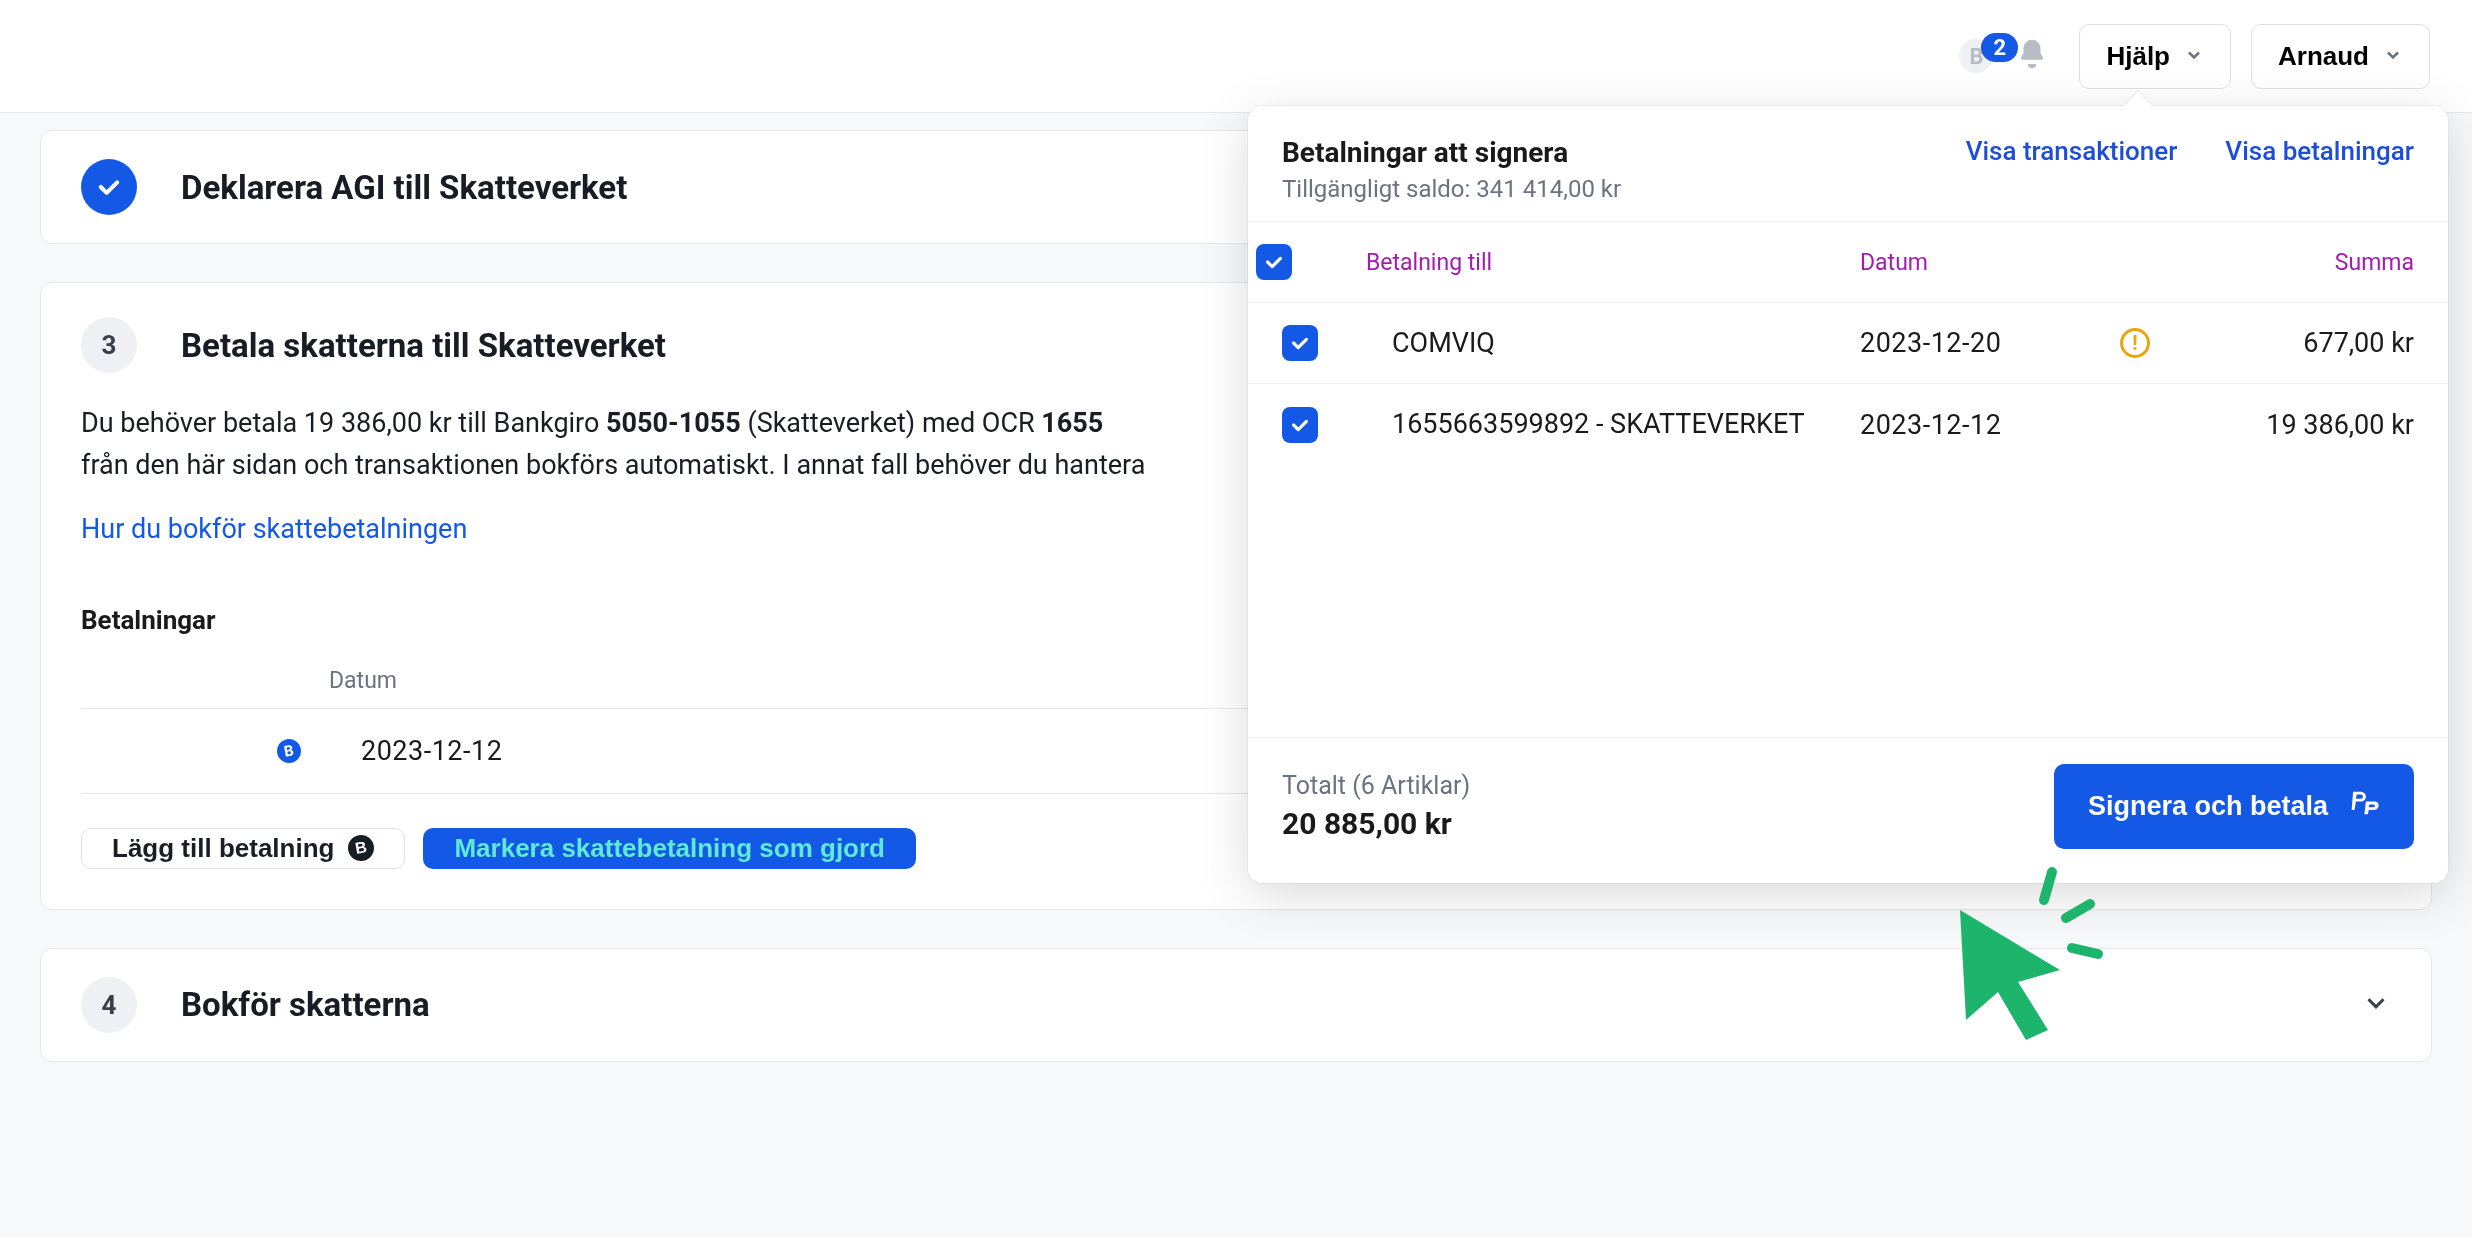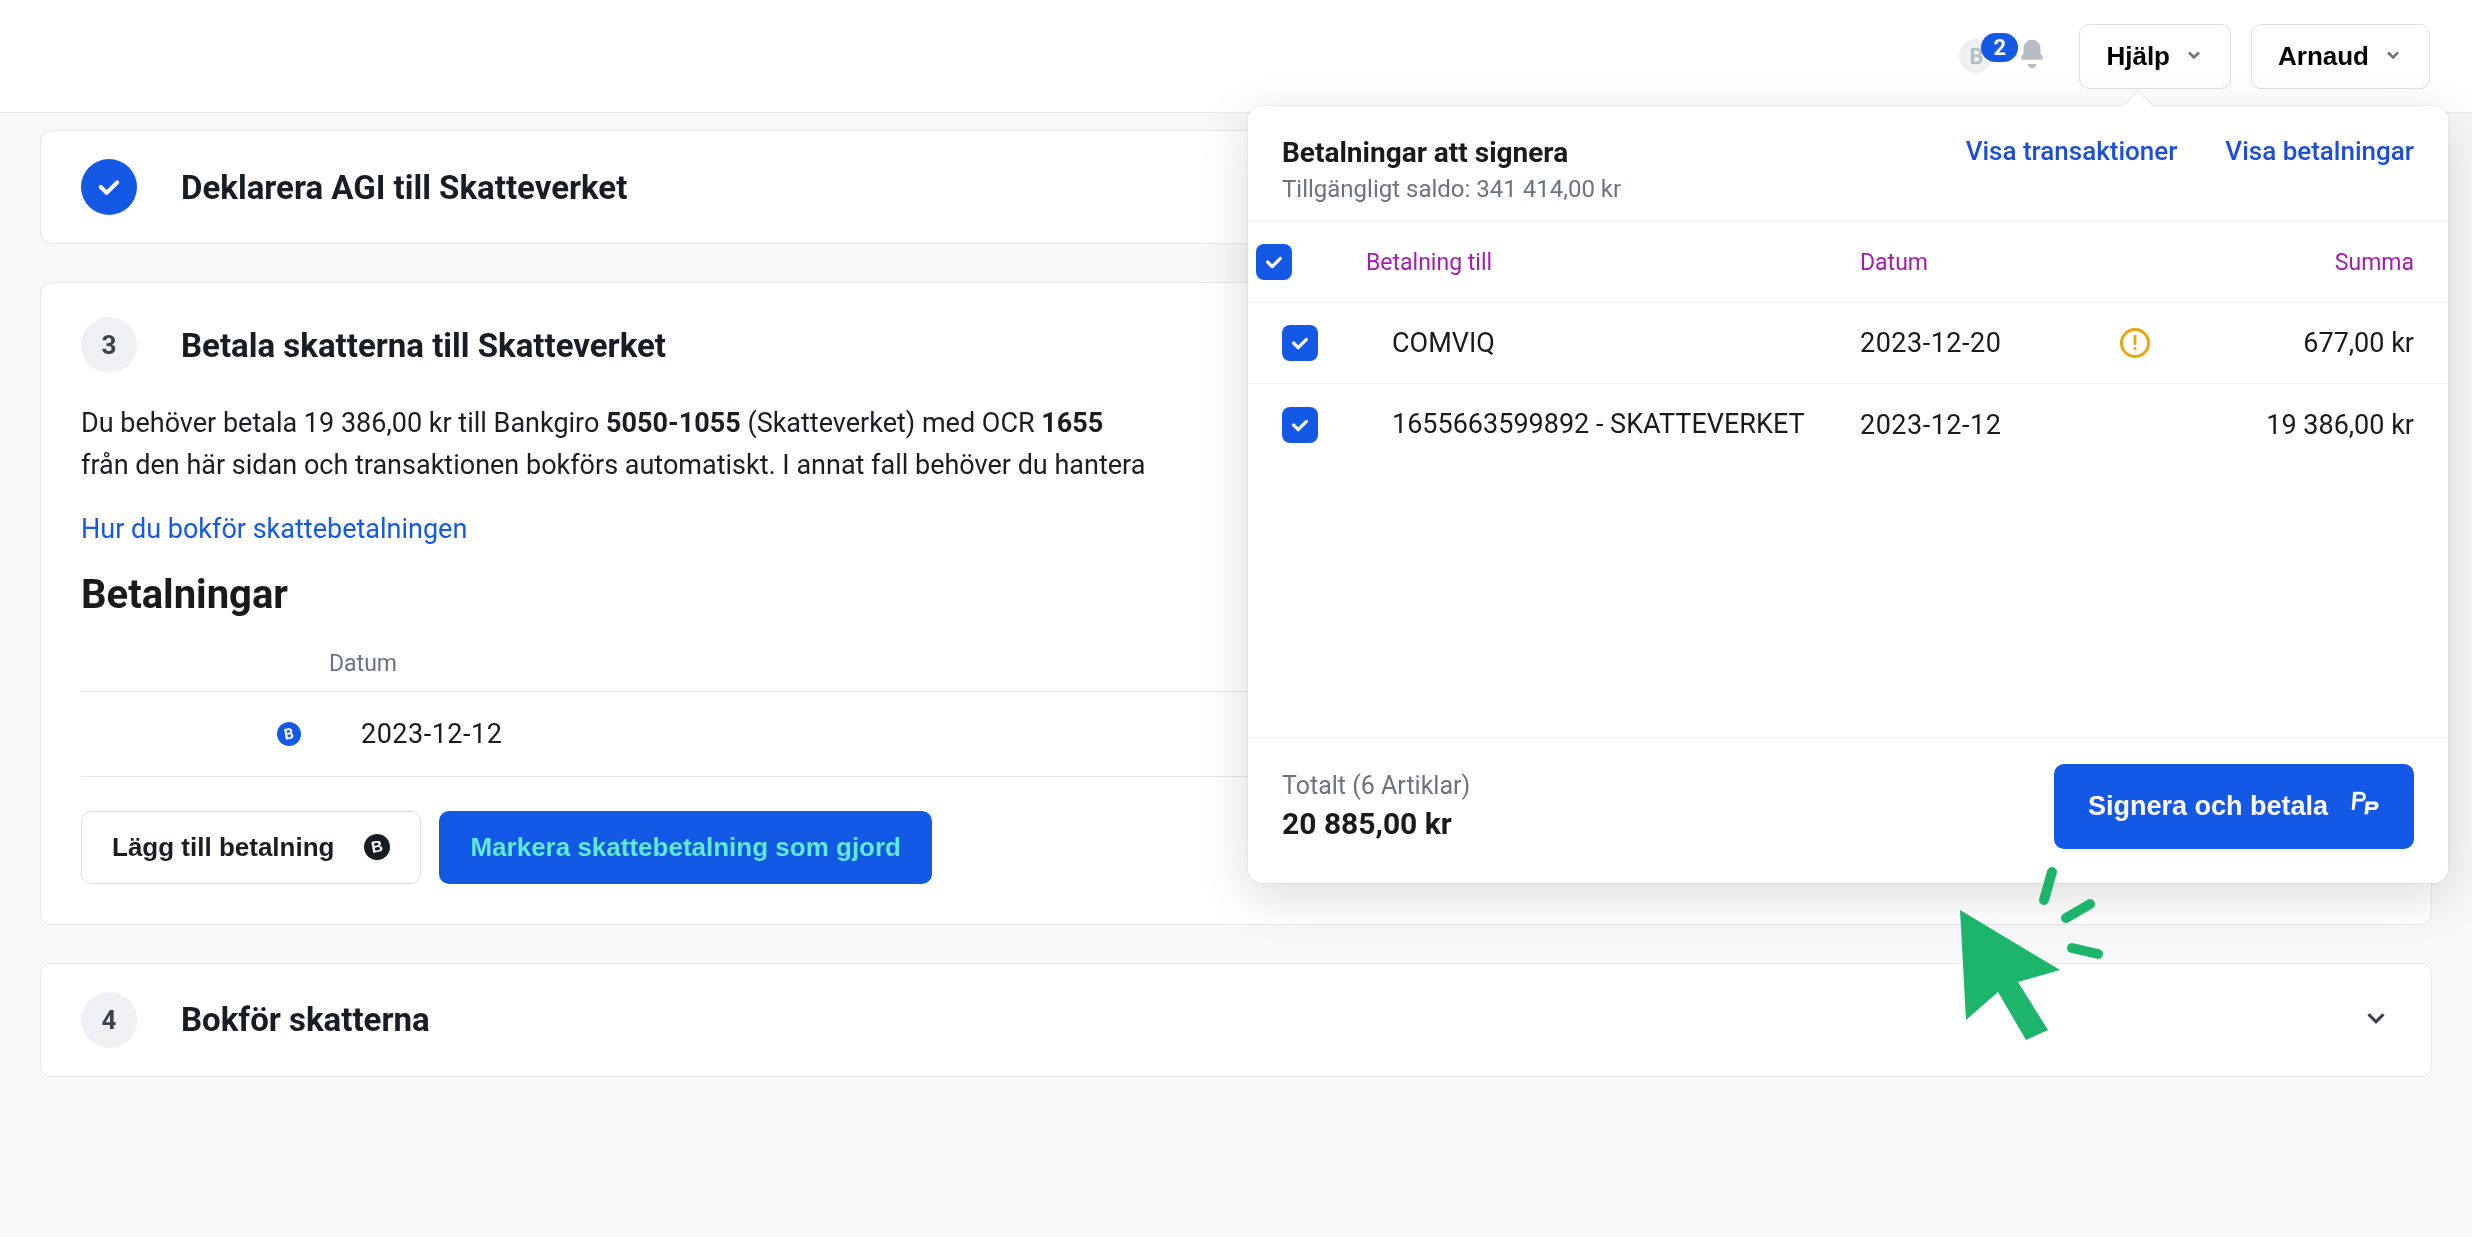--- a/index.html
+++ b/index.html
@@ -78,39 +78,39 @@
   }
   .step-done { background:#1458e6; color:#fff; }
   .step-pending { background:#eef0f3; color:#3a3f4a; }
   .step-title { font-size:33px; font-weight:700; color:#181c25; }
 
   .card-open { padding:34px 40px 40px 40px; }
   .body-text { font-size:27px; color:#1a1d24; line-height:1.55; margin-top:30px; }
   .body-text strong { font-weight:700; }
   .link { color:#1458e6; font-size:27px; display:inline-block; margin-top:26px; text-decoration:none; }
 
-  .sub-h { font-size:40px; font-weight:700; margin-top:26px; }
+  .sub-h { font-size:26px; font-weight:700; margin-top:60px; }
   .pay-table { margin-top:18px; }
   .pay-head { font-size:23px; color:#6b7280; padding:14px 0 14px 248px; border-bottom:1px solid #e6e7ea; }
   .pay-row {
     display:flex; align-items:center; gap:60px;
     padding:26px 0 26px 196px; border-bottom:1px solid #e6e7ea;
     font-size:27px; letter-spacing:0.5px;
   }
   .bank-icon {
     width:24px; height:24px; border-radius:50%;
     background:#1458e6; color:#fff; font-size:15px;
     display:flex; align-items:center; justify-content:center; font-weight:700;
     transform: rotate(-10deg);
   }
 
   .actions { display:flex; gap:18px; margin-top:34px; }
   .btn {
-    border-radius:10px; padding:20px 30px; font-size:26px;
-    font-weight:700; cursor:pointer; display:flex; align-items:center; gap:30px;
+    border-radius:10px; padding:4px 30px; font-size:26px;
+    font-weight:700; cursor:pointer; display:flex; align-items:center; gap:14px;
     border:1px solid transparent;
   }
   .btn-outline { background:#fff; border:1px solid #dcdfe4; color:#1a1d24; }
   .btn-outline .bank-icon { width:26px; height:26px; font-size:16px; background:#181c25; }
   .btn-primary { background:#1458e6; color:#5eead4; }
 
   .collapse-arrow { margin-left:auto; color:#3a3f4a; }
   .collapse-arrow svg { width:30px; height:30px; }
 
   

